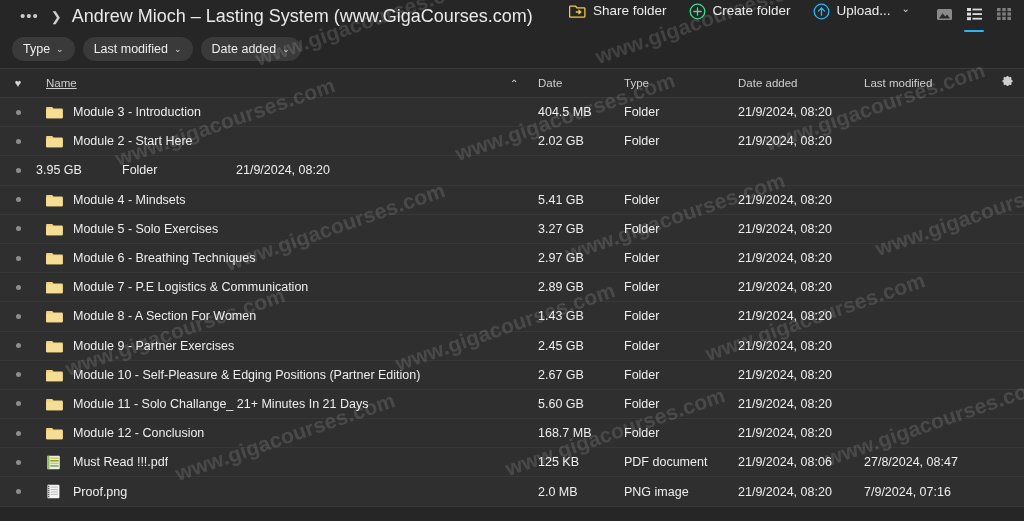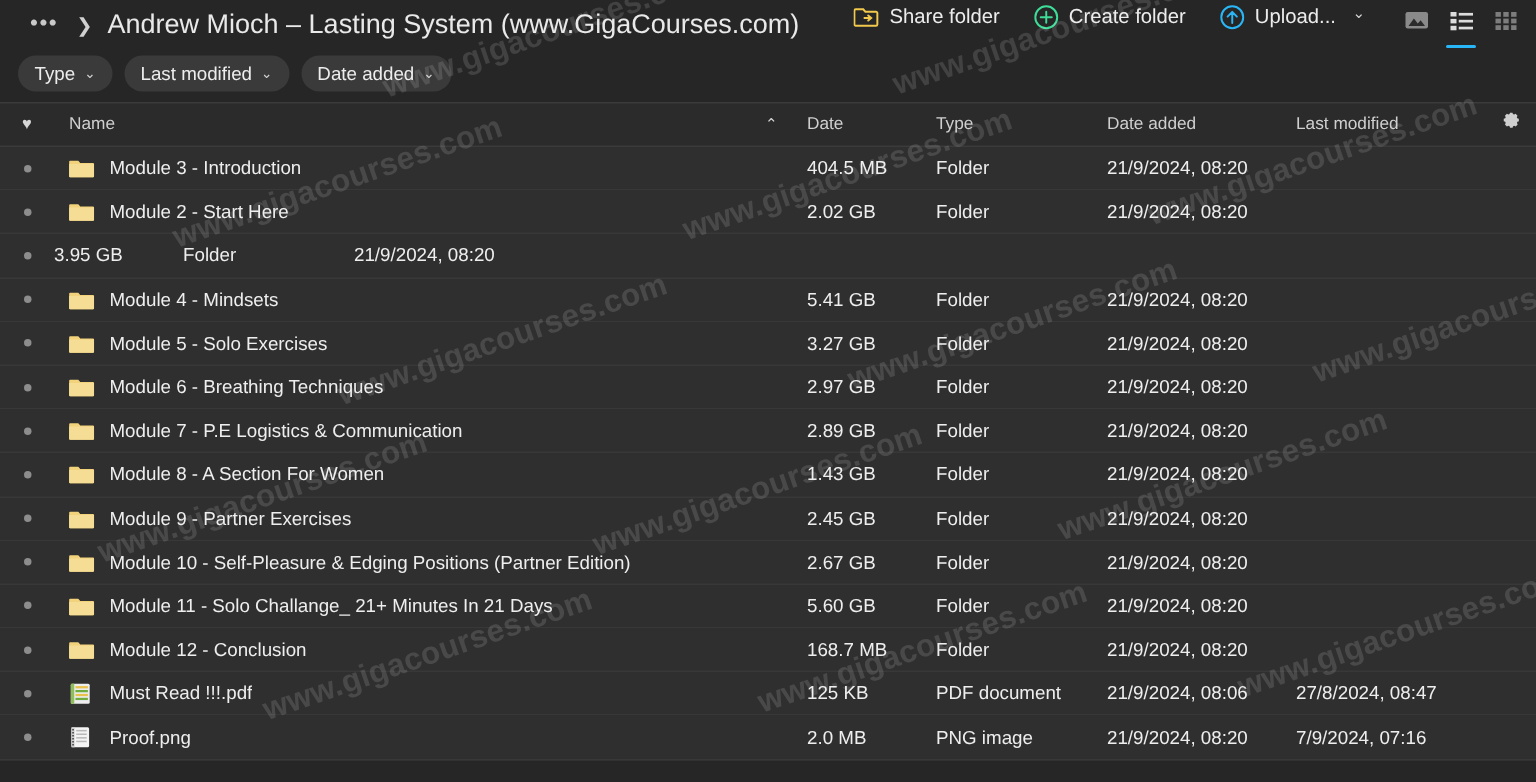--- a/index.html
+++ b/index.html
@@ -73,21 +73,21 @@
   }
 
   .c-fav   { width: 36px; flex: 0 0 36px; display:flex; align-items:center; justify-content:center; }
   .c-name  { flex: 1 1 auto; display: flex; align-items: center; gap: 10px; padding-left: 10px; min-width: 0; }
   .c-size  { width: 86px; flex: 0 0 86px; }
   .c-type  { width: 114px; flex: 0 0 114px; }
   .c-added { width: 126px; flex: 0 0 126px; }
   .c-mod   { width: 126px; flex: 0 0 126px; }
   .c-gear  { width: 34px; flex: 0 0 34px; display:flex; align-items:center; justify-content:center; }
 
-  .thead .c-name { padding-left: 10px; }
+  .thead .c-name { padding-left: 10px; text-decoration: underline; }
   .thead .c-size { position: relative; }
   .sort-caret {
     position: absolute; left: -28px; top: 50%; transform: translateY(-50%);
     font-size: 10px; color: #d9d9d9;
   }
   .dot { width: 5px; height: 5px; border-radius: 50%; background: #8d8d8d; }
   .heart { font-size: 11px; color: #d6d6d6; }
   .name-txt { white-space: nowrap; overflow: hidden; text-overflow: ellipsis; }
   .icon-wrap { flex: 0 0 17px; width: 17px; height: 15px; display: flex; align-items: center; }
 

